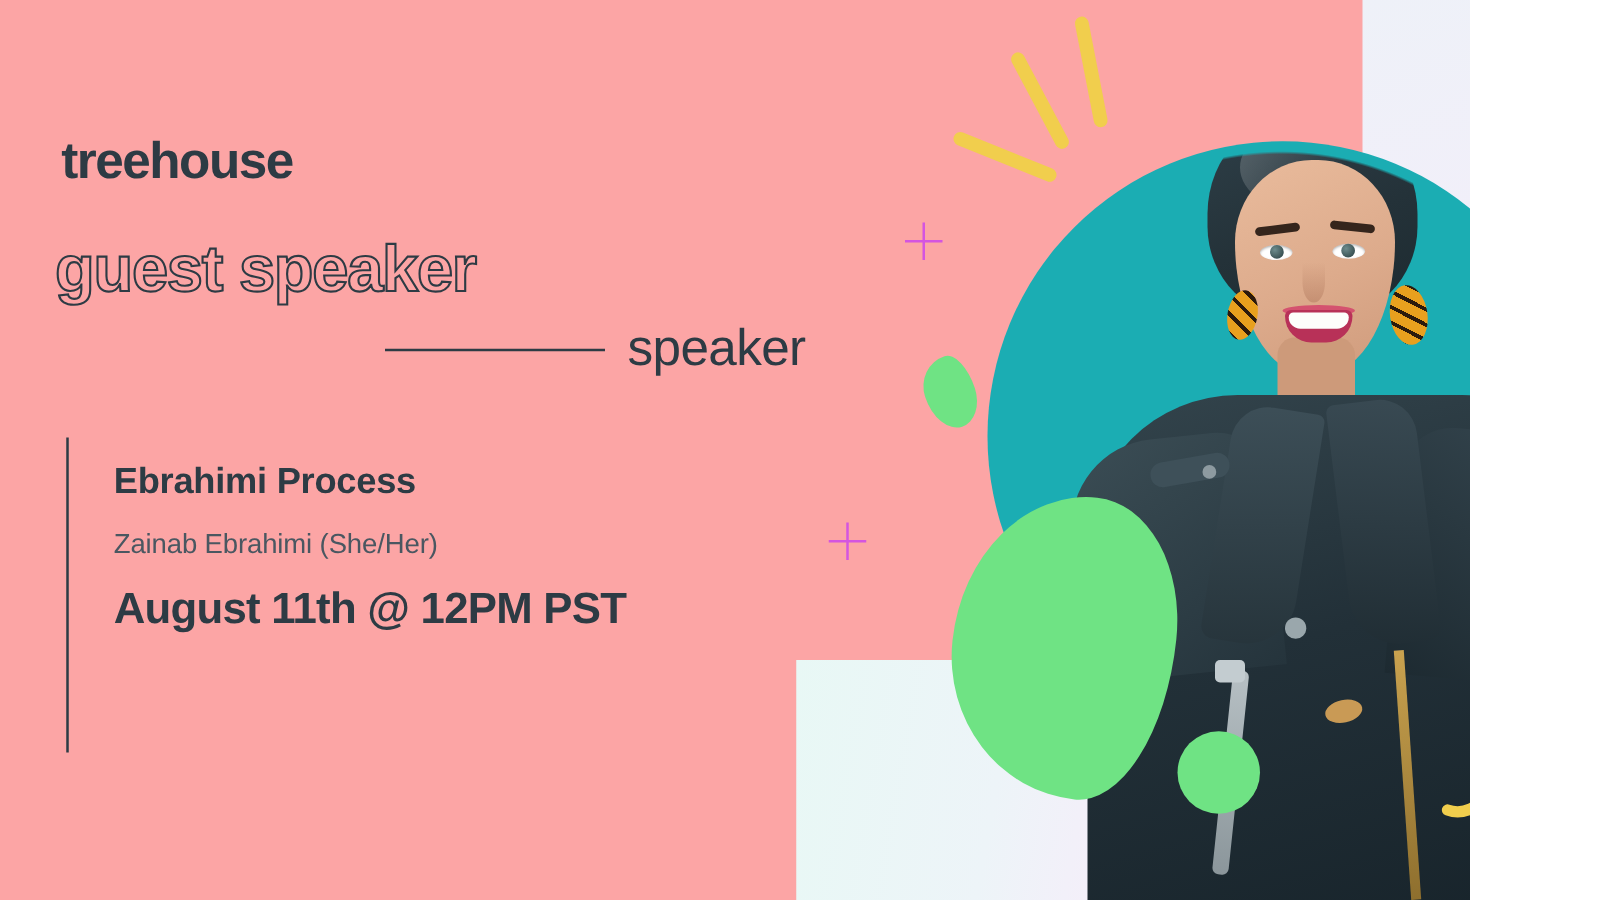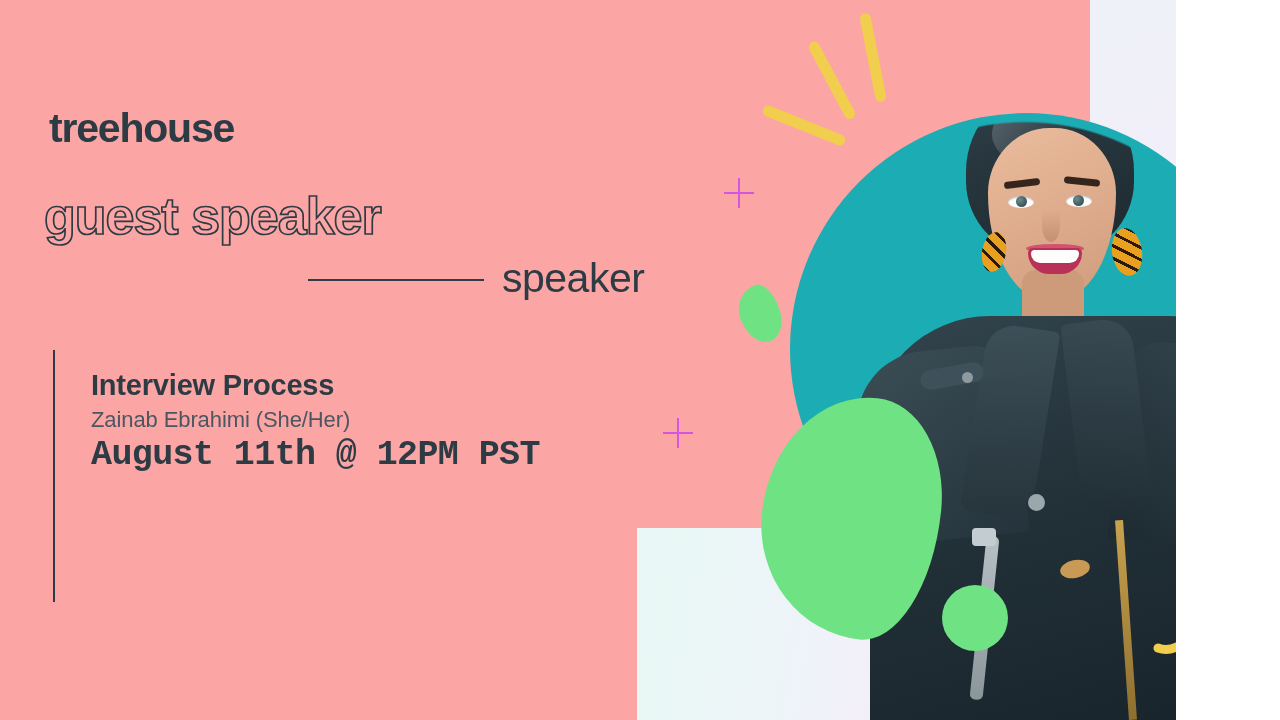--- a/index.html
+++ b/index.html
@@ -176,23 +176,23 @@
   .series-word { position:absolute; left:194px; top:0; font-size:41px; font-weight:400;
           letter-spacing:-.5px; color:#2d3b44; line-height:1.3; }
 
   .vbar { position:absolute; left:53px; top:350px; width:2px; height:252px; background:#2d3b44; }
 
   .block { position:absolute; left:91px; top:366px; width:480px; }
   .title-line { font-size:29px; font-weight:700; line-height:1.33; color:#2d3b44;
           letter-spacing:-.2px; }
   .sub-line { font-size:22px; font-weight:400; line-height:1.36; color:#4a5761;
           letter-spacing:-.1px; }
-  .sub-wrap { }
-  .date { font-size:35px; font-weight:700; letter-spacing:-.6px;
-          color:#2d3b44; line-height:1.2;font-family:Liberation Mono, monospace; }
+  .sub-wrap { margin-top:15px; }
+  .date { margin-top:17px; font-size:35px; font-weight:700; letter-spacing:-.6px;
+          color:#2d3b44; line-height:1.2; }
 </style>
 </head>
 <body>
 
 <div id="stage">
 
   <div class="panel-right"></div>
   <div class="panel-bottom"></div>
 
   <div class="teal-circle"></div>
@@ -263,21 +263,21 @@
     <div class="headline">guest speaker</div>
 
     <div class="series-row">
       <div class="series-rule"></div>
       <div class="series-word">speaker</div>
     </div>
 
     <div class="vbar"></div>
 
     <div class="block">
-      <div class="title-line">Interview Process</div>
+      <div class="title-line">Ebrahimi Process</div>
 
       <div class="sub-wrap">
         <div class="sub-line">Zainab Ebrahimi (She/Her)</div>
       </div>
 
       <div class="date">August 11th @ 12PM PST</div>
     </div>
 
   </div>
 </div>

